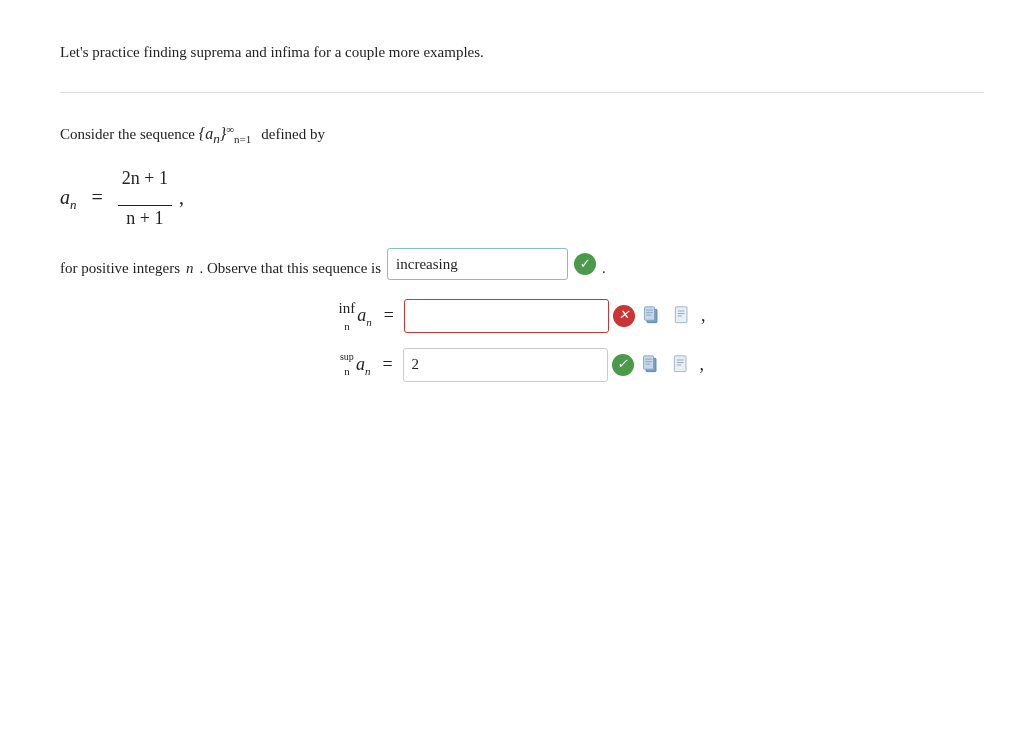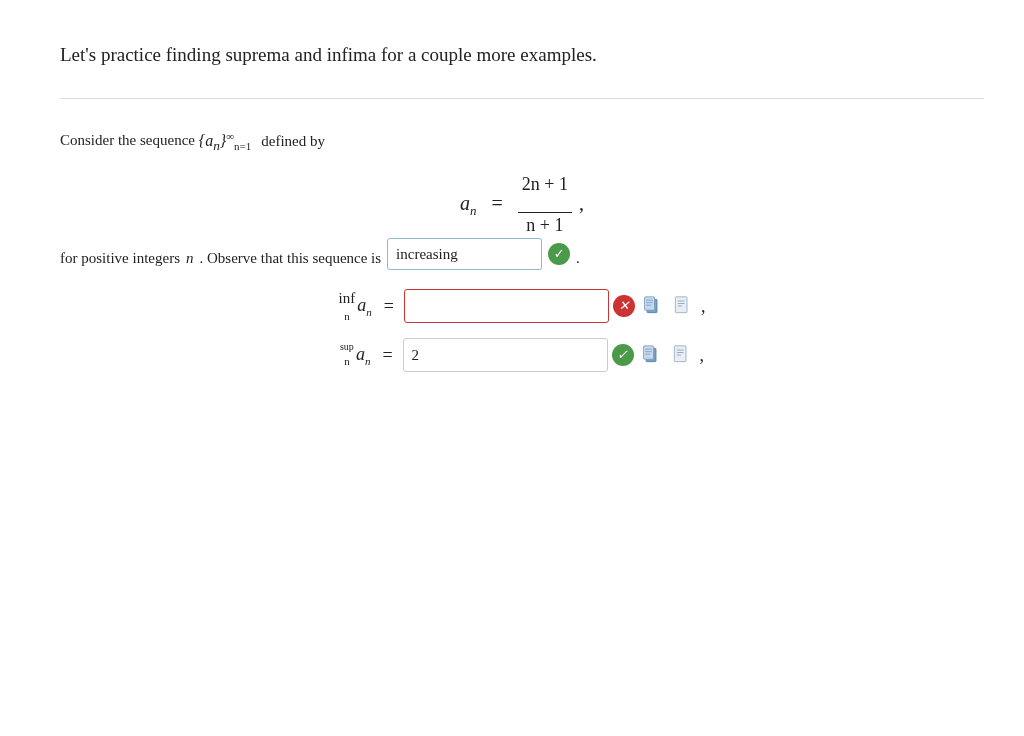--- a/index.html
+++ b/index.html
@@ -12,40 +12,40 @@
       line-height: 1.6;
     }
 
     .page-container {
       max-width: 1024px;
       margin: 0 auto;
       padding: 40px 40px 40px 60px;
     }
 
     .intro-text {
-      font-size: 19px;
+      font-size: 15px;
       margin-bottom: 28px;
       color: #222;
     }
 
     .divider {
       border: none;
       border-top: 1px solid #ddd;
       margin-bottom: 28px;
     }
 
     .section-text {
       font-size: 15px;
       margin-bottom: 16px;
       color: #222;
     }
 
     .math-formula {
-      text-align: center;
-      margin: 18px 0 2px 0;
+      text-align: left;
+      margin: 18px 0 18px 0;
       font-size: 20px;
     }
 
     .math-fraction {
       display: inline-flex;
       flex-direction: column;
       align-items: center;
       vertical-align: middle;
       line-height: 1.2;
     }
@@ -195,21 +195,21 @@
     </span>
     <span style="margin-left:2px; font-style:normal;">,</span>
   </div>
 
   <p class="section-text" style="display:flex; align-items:flex-end; flex-wrap:wrap; gap:6px;">
     <span>for positive integers</span>
     <span style="font-family:'Times New Roman',serif; font-style:italic;">n</span>
     <span>. Observe that this sequence is</span>
 
     <span class="inline-answer-wrapper">
-      <input class="inline-input" type="text" value="increasing" style="border-color: rgb(136, 187, 204); width: 155px;">
+      <input class="inline-input" type="text" value="increasing" style="border-color: rgb(136, 187, 204); width: 181px;">
       <span class="check-icon-green">
         <span>✓</span>
       </span>
     </span>
     <span>.</span>
   </p>
 
 
   <div class="math-center">
     <span style="display:inline-flex; flex-direction:column; align-items:center; margin-right:2px; font-style:normal; font-size:15px;">

